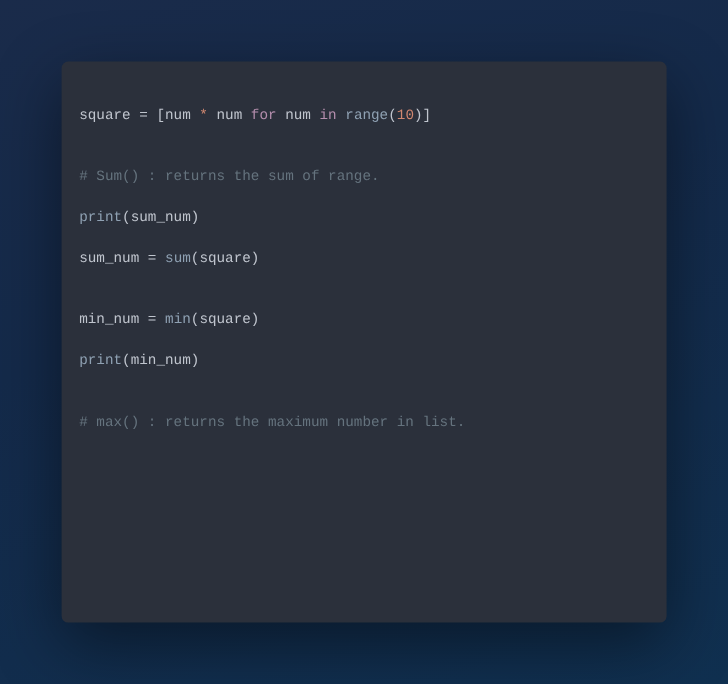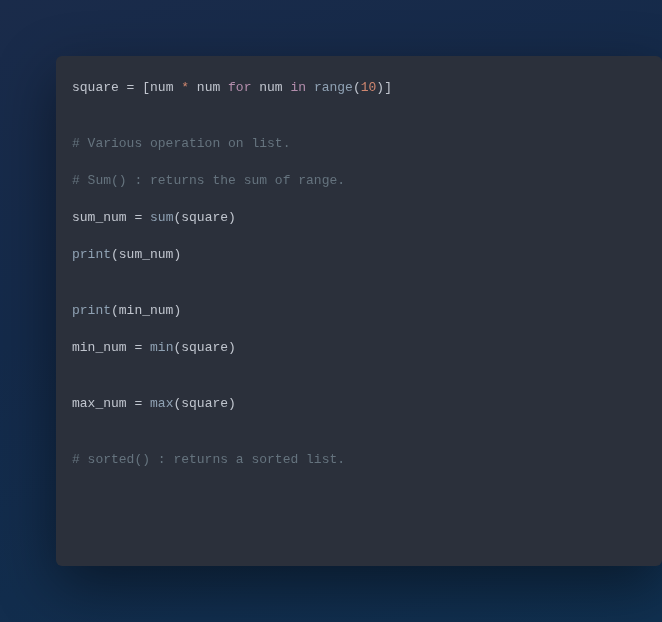--- a/index.html
+++ b/index.html
@@ -9,26 +9,26 @@
     height: 622px;
     background: linear-gradient(160deg, #1a2b4a 0%, #142a4a 40%, #103050 100%);
     font-family: "SFMono-Regular", Consolas, "Liberation Mono", Menlo, monospace;
     font-size: 13px;
     overflow: hidden;
   }
   .card {
     position: absolute;
     left: 56px;
     top: 56px;
-    width: 606px;
+    width: 550px;
     height: 510px;
     background: #2b303b;
     border-radius: 6px;
     box-shadow: 0 20px 60px rgba(0,0,0,0.45);
-    padding: 23px 16px;
+    padding: 40px 16px;
     box-sizing: border-box;
   }
   pre {
     margin: 0;
     white-space: pre;
     line-height: 18.6px;
     color: #c0c5ce;
     font-family: inherit;
     font-size: 13px;
   }
@@ -40,31 +40,29 @@
   .blt { color: #8fa1b3; }          
   .id  { color: #c0c5ce; }
   .st  { color: #d08770; }          
 </style>
 </head>
 <body>
 
 <div class="card">
 <pre><span class="line"><span class="id">square </span><span class="op">=</span><span class="id"> [num </span><span class="st">*</span><span class="id"> num </span><span class="kw">for</span><span class="id"> num </span><span class="kw">in</span><span class="id"> </span><span class="blt">range</span><span class="op">(</span><span class="num">10</span><span class="op">)]</span></span>
 <span class="line"><span></span></span>
-<span class="line"><span class="cm"># Various operation on list.</span></span>
 <span class="line"><span class="cm"># Sum() : returns the sum of range.</span></span>
+<span class="line"><span class="blt">print</span><span class="op">(sum_num)</span></span>
 <span class="line"><span class="id">sum_num </span><span class="op">=</span><span class="id"> </span><span class="blt">sum</span><span class="op">(square)</span></span>
-<span class="line"><span class="blt">print</span><span class="op">(sum_num)</span></span>
 <span class="line"><span></span></span>
+<span class="line"><span class="id">min_num </span><span class="op">=</span><span class="id"> </span><span class="blt">min</span><span class="op">(square)</span></span>
 <span class="line"><span class="blt">print</span><span class="op">(min_num)</span></span>
-<span class="line"><span class="id">min_num </span><span class="op">=</span><span class="id"> </span><span class="blt">min</span><span class="op">(square)</span></span>
 <span class="line"><span></span></span>
-<span class="line"><span class="id">max_num </span><span class="op">=</span><span class="id"> </span><span class="blt">max</span><span class="op">(square)</span></span>
+<span class="line"><span class="cm"># max() : returns the maximum number in list.</span></span>
 <span class="line"><span></span></span>
-<span class="line"><span class="cm"># sorted() : returns a sorted list.</span></span>
 
 
 
 <span class="line"><span></span></span>
 
 
 
 
 </pre>
 </div>

